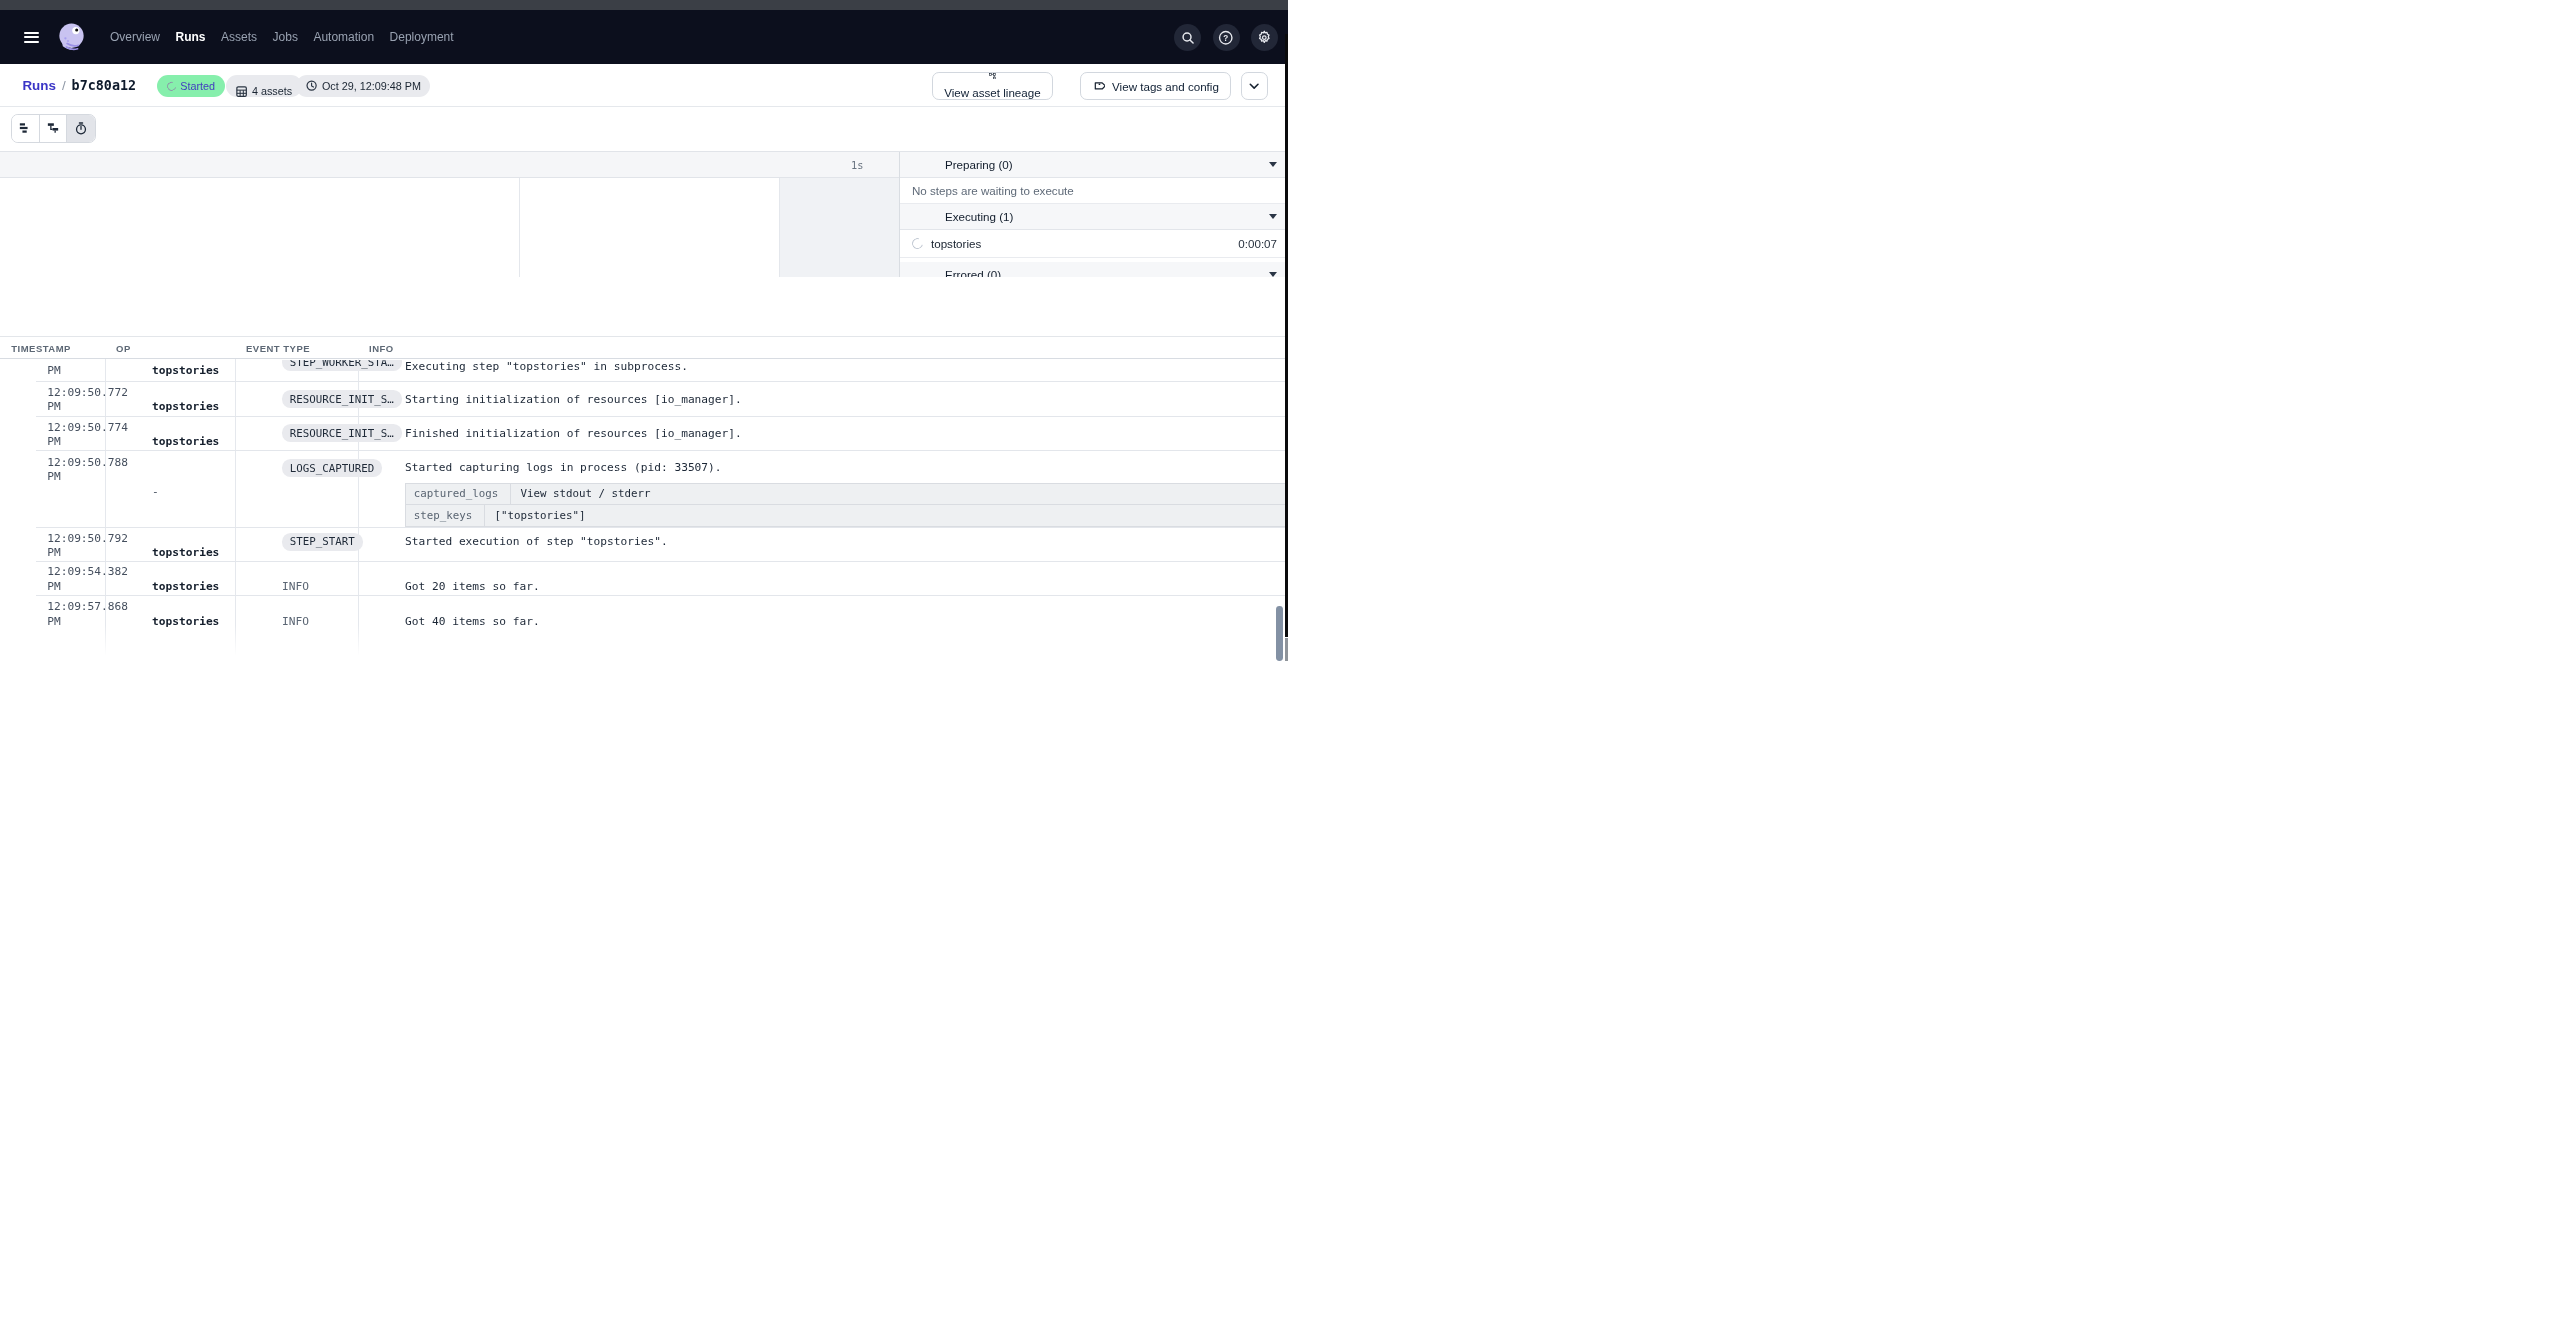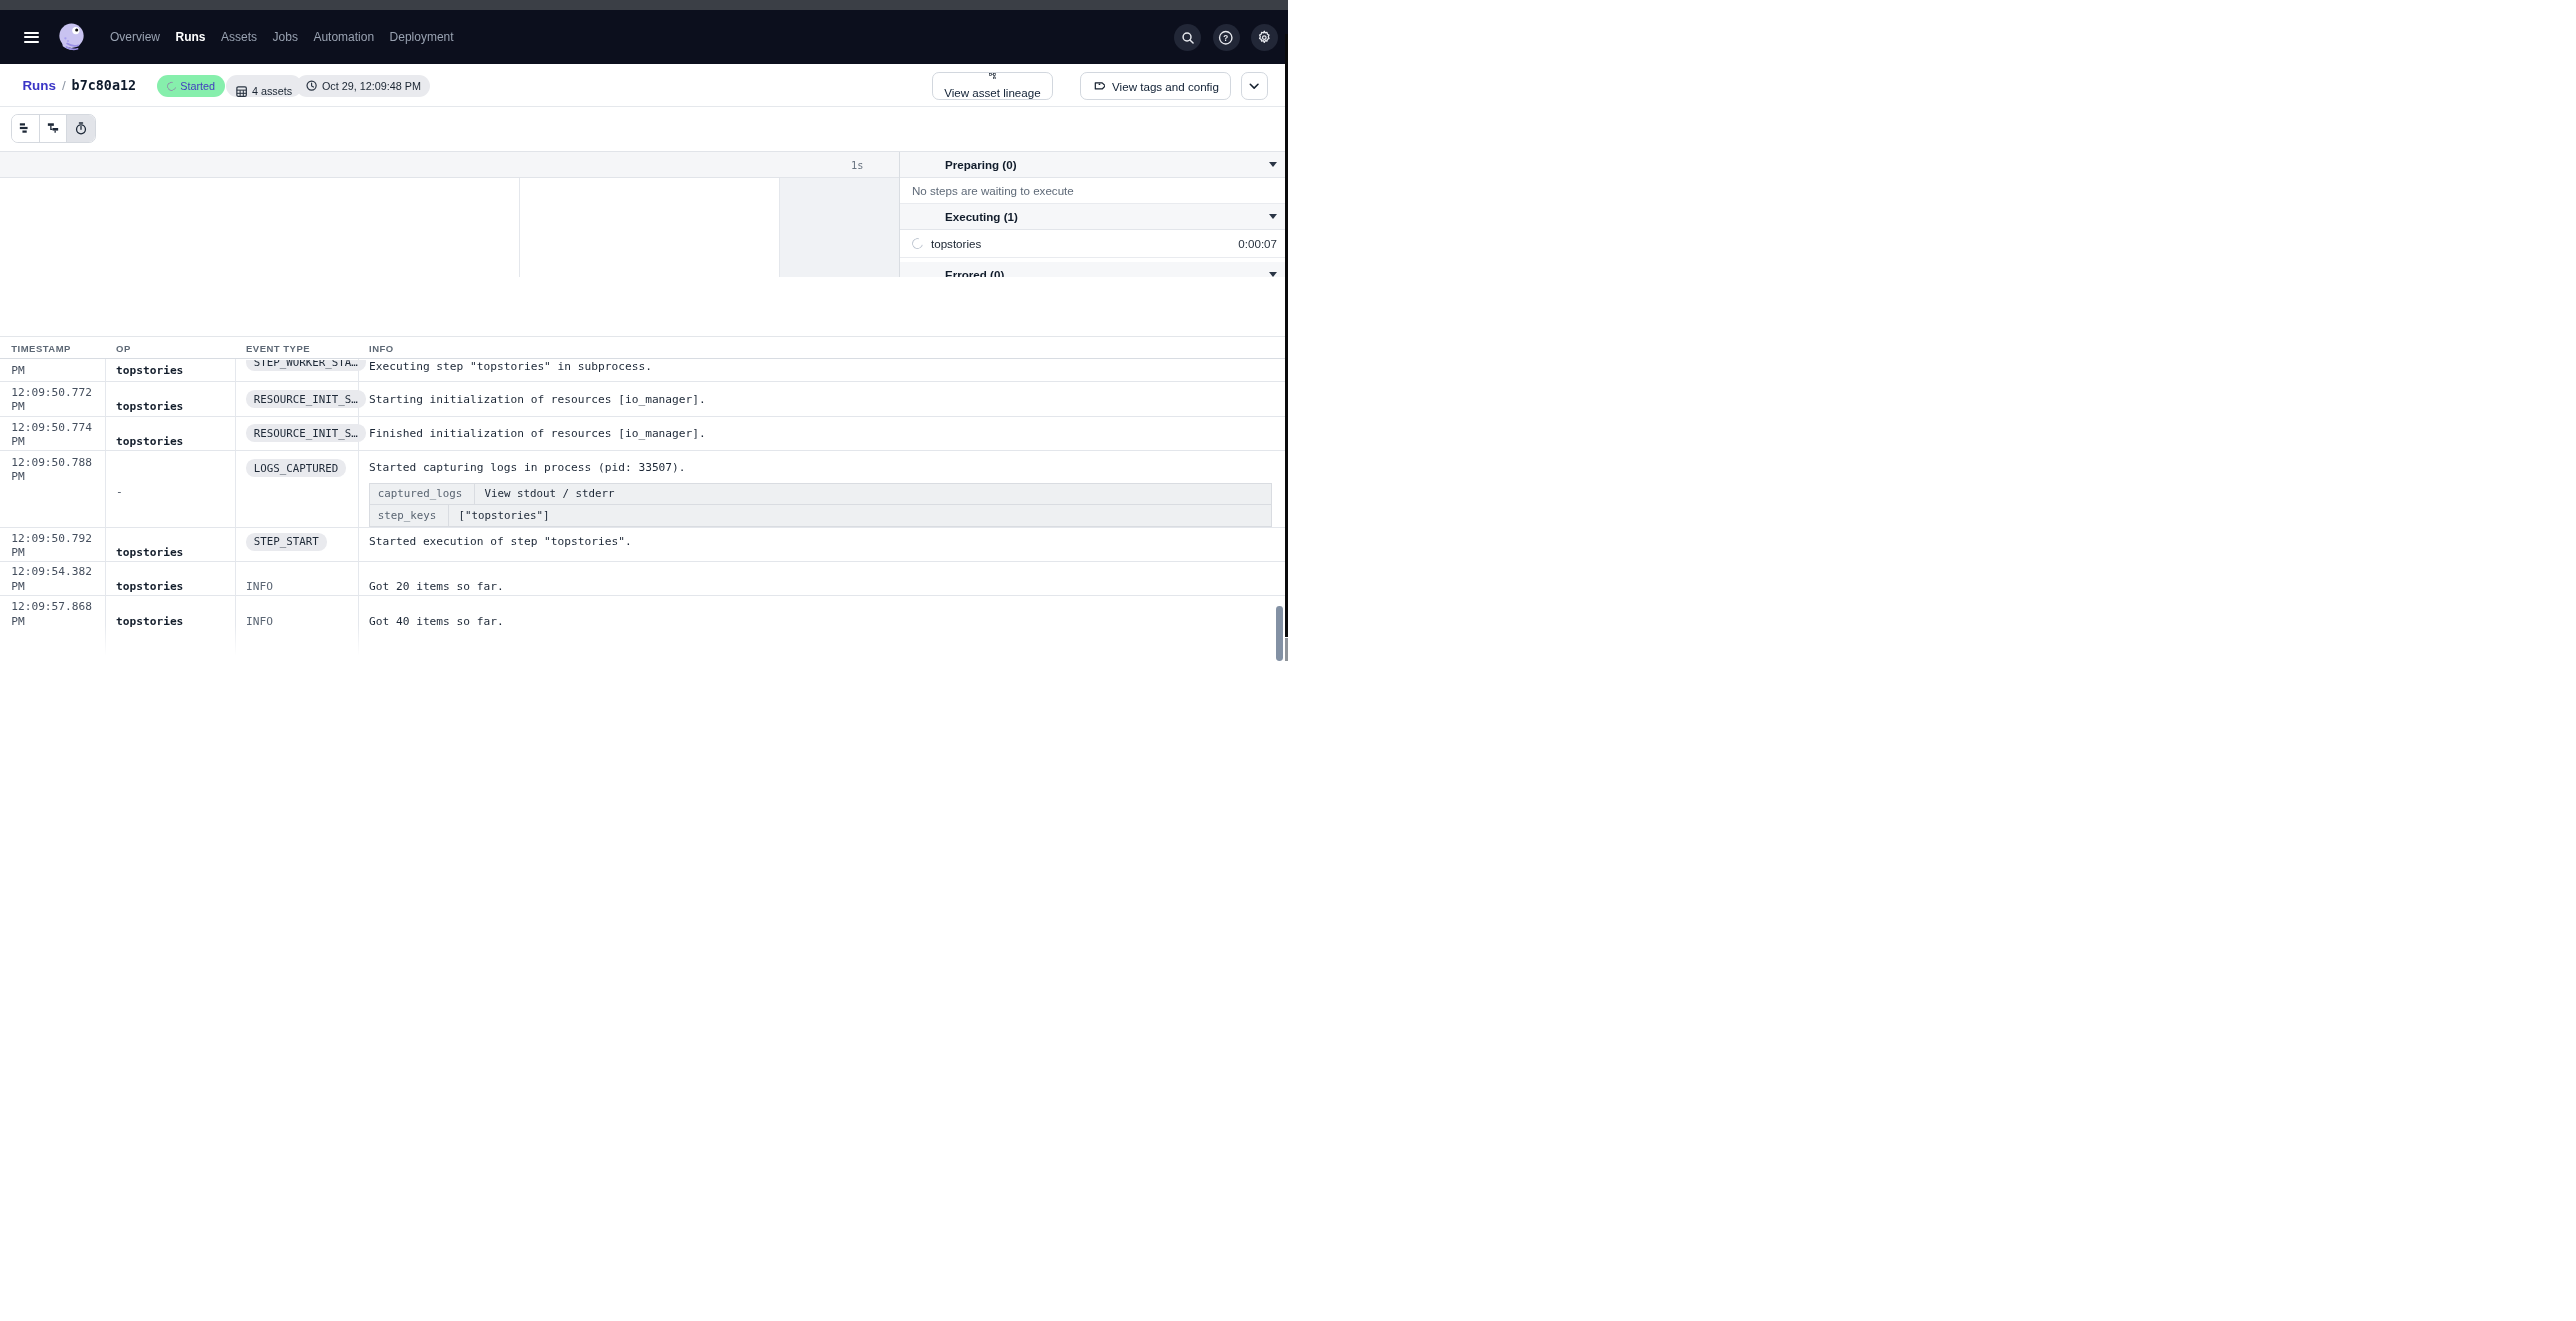--- a/index.html
+++ b/index.html
@@ -53,21 +53,21 @@
   
   .gantt { left:0; top:152px; width:899px; height:126px; background:#fff; overflow:hidden; }
   .g-timeline { left:0; top:0; width:899px; height:26px; background:#f5f6f8; border-bottom:0.9px solid #e1e4e9; }
   .g-tick { position:absolute; left:851px; top:6.9px; font-size:10.3px; color:#67727f; }
   .g-grid { position:absolute; top:26px; height:100px; width:0.9px; background:#e4e7ec; }
   .g-shade { position:absolute; left:779px; top:26px; width:120px; height:100px; background:#f0f2f5; }
 
   
   .panel { left:899px; top:152px; width:389px; height:126px; background:#fff; border-left:0.9px solid #d9dde2; overflow:hidden; }
   .p-hdr { position:absolute; left:0; width:389px; height:26px; background:#f6f7f9; border-bottom:0.9px solid #e2e5ea; display:flex; align-items:center; justify-content:space-between; padding:0 12px; cursor:pointer; }
-  .p-hdr .t { font-size:11.6px; font-weight:bold; color:#111c2b;padding-left:33px; }
+  .p-hdr .t { font-size:11.6px; font-weight:normal; color:#111c2b;padding-left:33px; }
   .tri-down { width:0; height:0; border-left:4.3px solid transparent; border-right:4.3px solid transparent; border-top:5.2px solid #2a3545; }
   .p-empty { position:absolute; left:0; top:26px; width:389px; height:26px; border-bottom:0.9px solid #e9ebef; display:flex; align-items:center; padding:0 12px; font-size:11.6px; color:#5f6a78; background:#fff; }
   .p-step { position:absolute; left:0; top:78px; width:389px; height:28.4px; border-bottom:0.9px solid #e9ebef; display:flex; align-items:center; padding:0 12px; gap:7.8px; background:#fff; cursor:pointer; }
   .spin { width:11.2px; height:11.2px; border-radius:50%; border:1.7px solid #c3cad4; border-right-color:transparent; transform:rotate(-30deg); }
   .p-step .nm { font-size:11.6px; color:#18222f; flex:1; }
   .p-step .tm { font-size:11.6px; color:#28323f; }
 
   
   .logbar { left:0; top:277px; width:1288px; height:59px; background:#fff; }
   .tabs { left:24px; top:291px; height:31px; border:0.9px solid #d6dade; border-radius:6.9px; display:flex; overflow:hidden; }
@@ -78,21 +78,21 @@
   .filterbox input { border:none; outline:none; flex:1; font-size:11.6px; color:#3c4654; background:transparent; }
   .filterbox input::placeholder { color:#929aa7; }
   .levels { left:520px; top:291px; height:31px; border:0.9px solid #d6dade; border-radius:6.9px; background:#fff; display:flex; align-items:center; gap:6.9px; padding:0 11.2px; font-size:11.6px; color:#13202f; cursor:pointer; }
 
   
   .logtable { left:0; top:336px; width:1288px; height:325px; overflow:hidden; background:#fff; border-top:0.9px solid #e3e6ea; }
   .colline { position:absolute; top:0; bottom:0; width:0.9px; background:#e5e8ed; }
   .thead { position:absolute; left:0; top:0; width:1288px; height:22.4px; border-bottom:0.9px solid #d8dce2; background:#fff; }
   .th { position:absolute; top:6px; font-size:9.5px; letter-spacing:0.5px; color:#5d6875; }
   .rows { position:absolute; left:0; top:23px; width:1288px; bottom:0; }
-  .lrow { position:relative; width:1288px; border-bottom:0.9px solid #e3e6eb; }
+  .lrow { position:relative; width:1288px; border-bottom:0.9px solid #e3e6eb;margin-left:36px; }
   .c-ts { position:absolute; left:11.2px; font-size:11.2px; color:#454f5e; line-height:13.8px; }
   .c-op { position:absolute; left:116px; font-size:11.2px; font-weight:bold; color:#141e2c; }
   .c-op.plain { font-weight:normal; color:#454f5e; }
   .badge { position:absolute; left:246px; height:18px; background:#e9eaee; border-radius:8.6px; display:flex; align-items:center; padding:0 7.8px; font-size:10.8px; color:#1f2a38; white-space:nowrap; }
   .c-et-plain { position:absolute; left:246px; font-size:11.2px; color:#5b6674; }
   .c-info { position:absolute; left:369px; font-size:11.2px; color:#1c2736; white-space:nowrap; }
   .meta { position:absolute; left:369px; width:903px; border:0.9px solid #d9dce1; border-bottom:none; background:#eef0f2; }
   .meta .mrow { display:flex; height:21.5px; border-bottom:0.9px solid #d9dce1; align-items:center; }
   .meta .mk { padding:0 7.8px; height:100%; display:flex; align-items:center; border-right:0.9px solid #d9dce1; font-size:10.8px; color:#5a6572; }
   .meta .mv { padding:0 9.5px; font-size:10.8px; color:#1c2736; }

